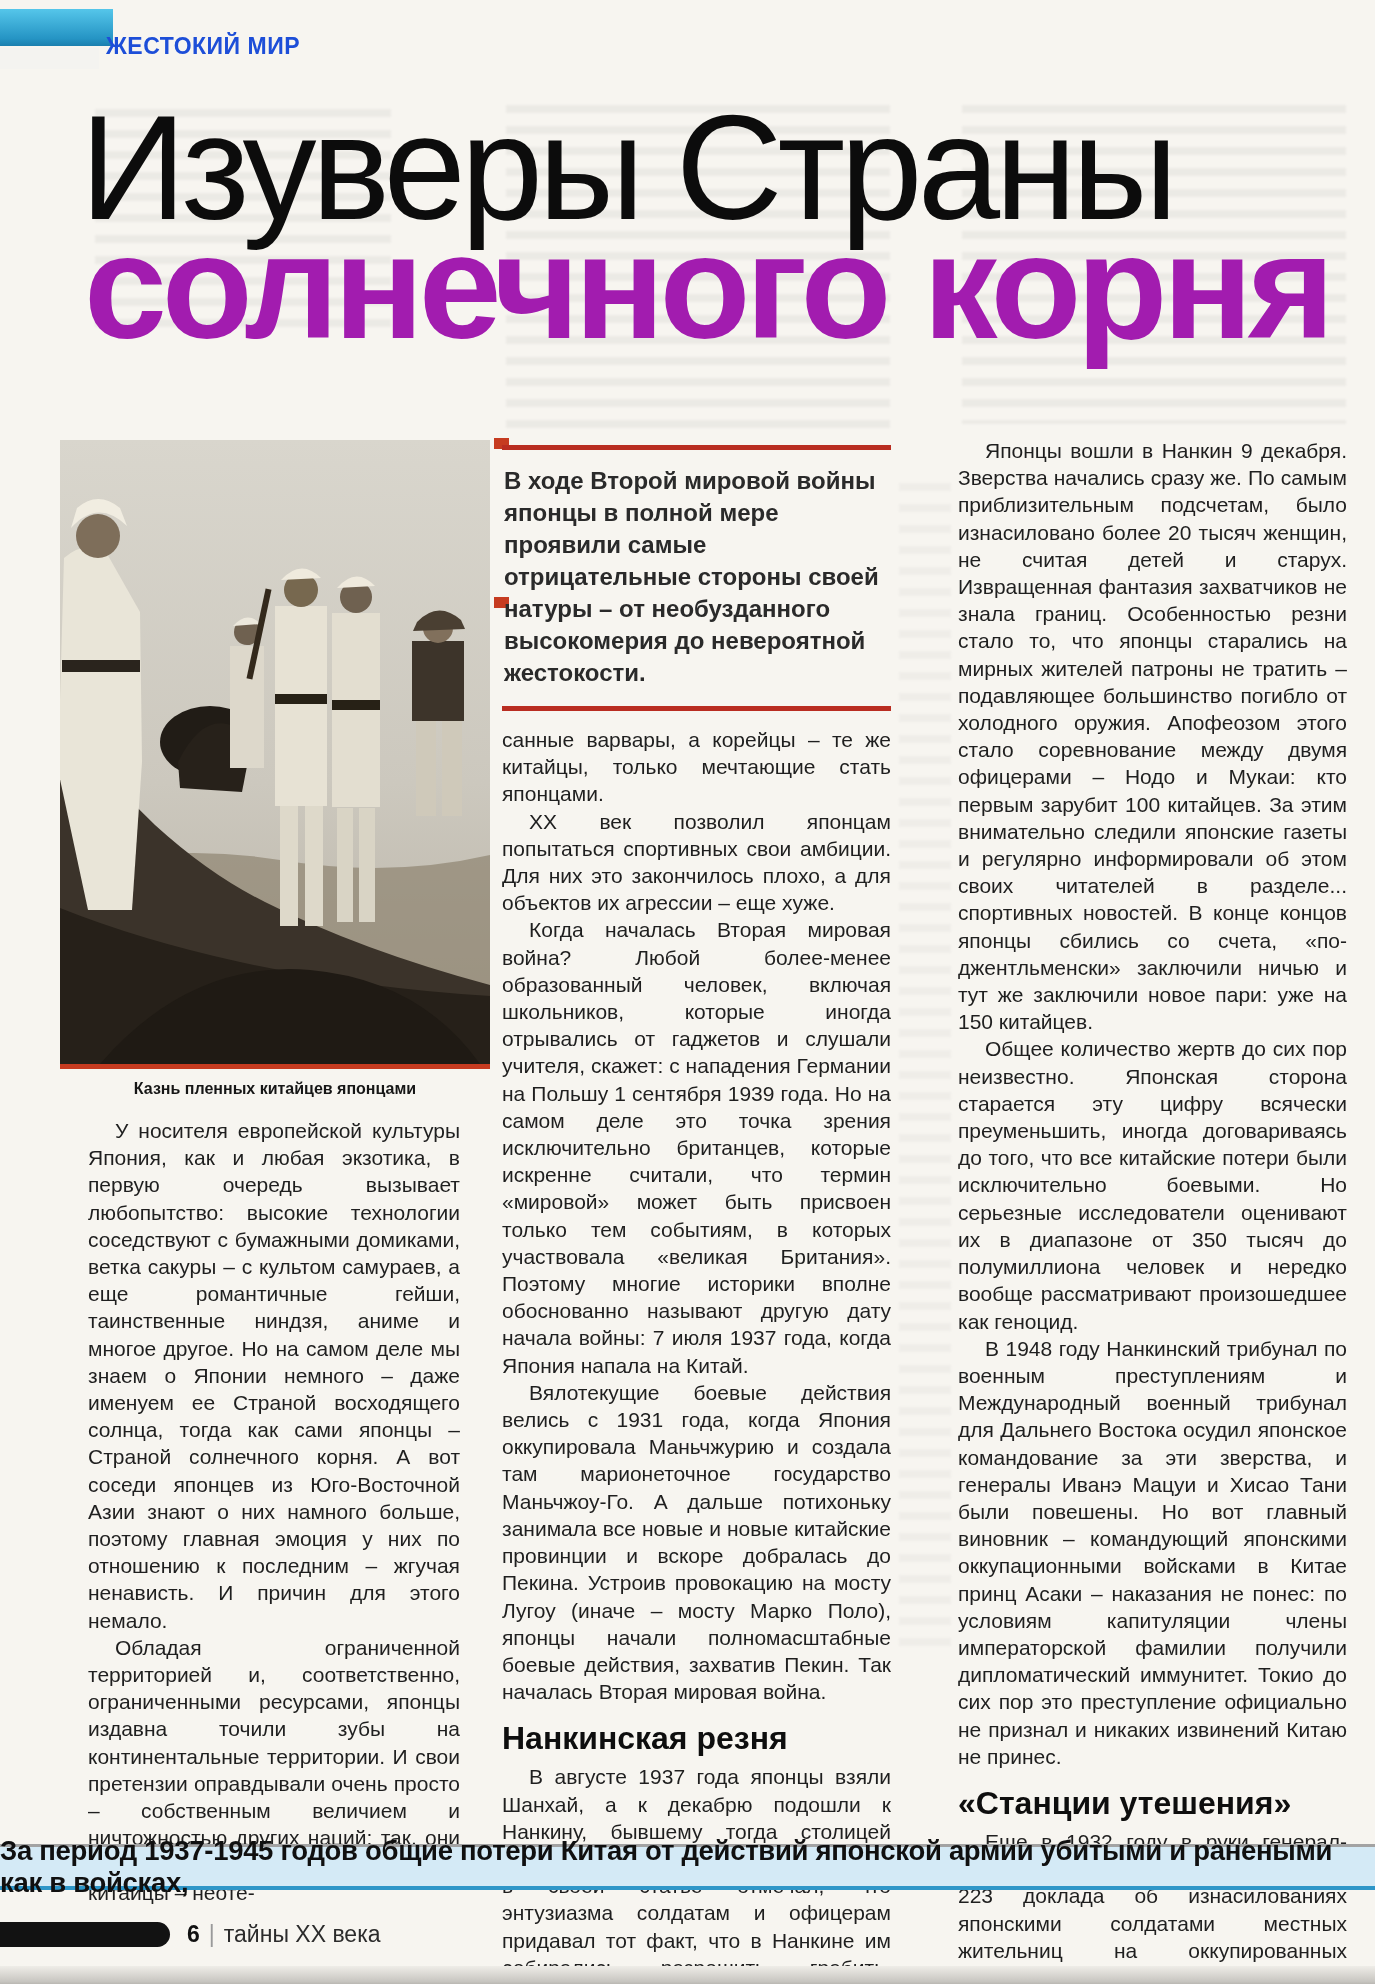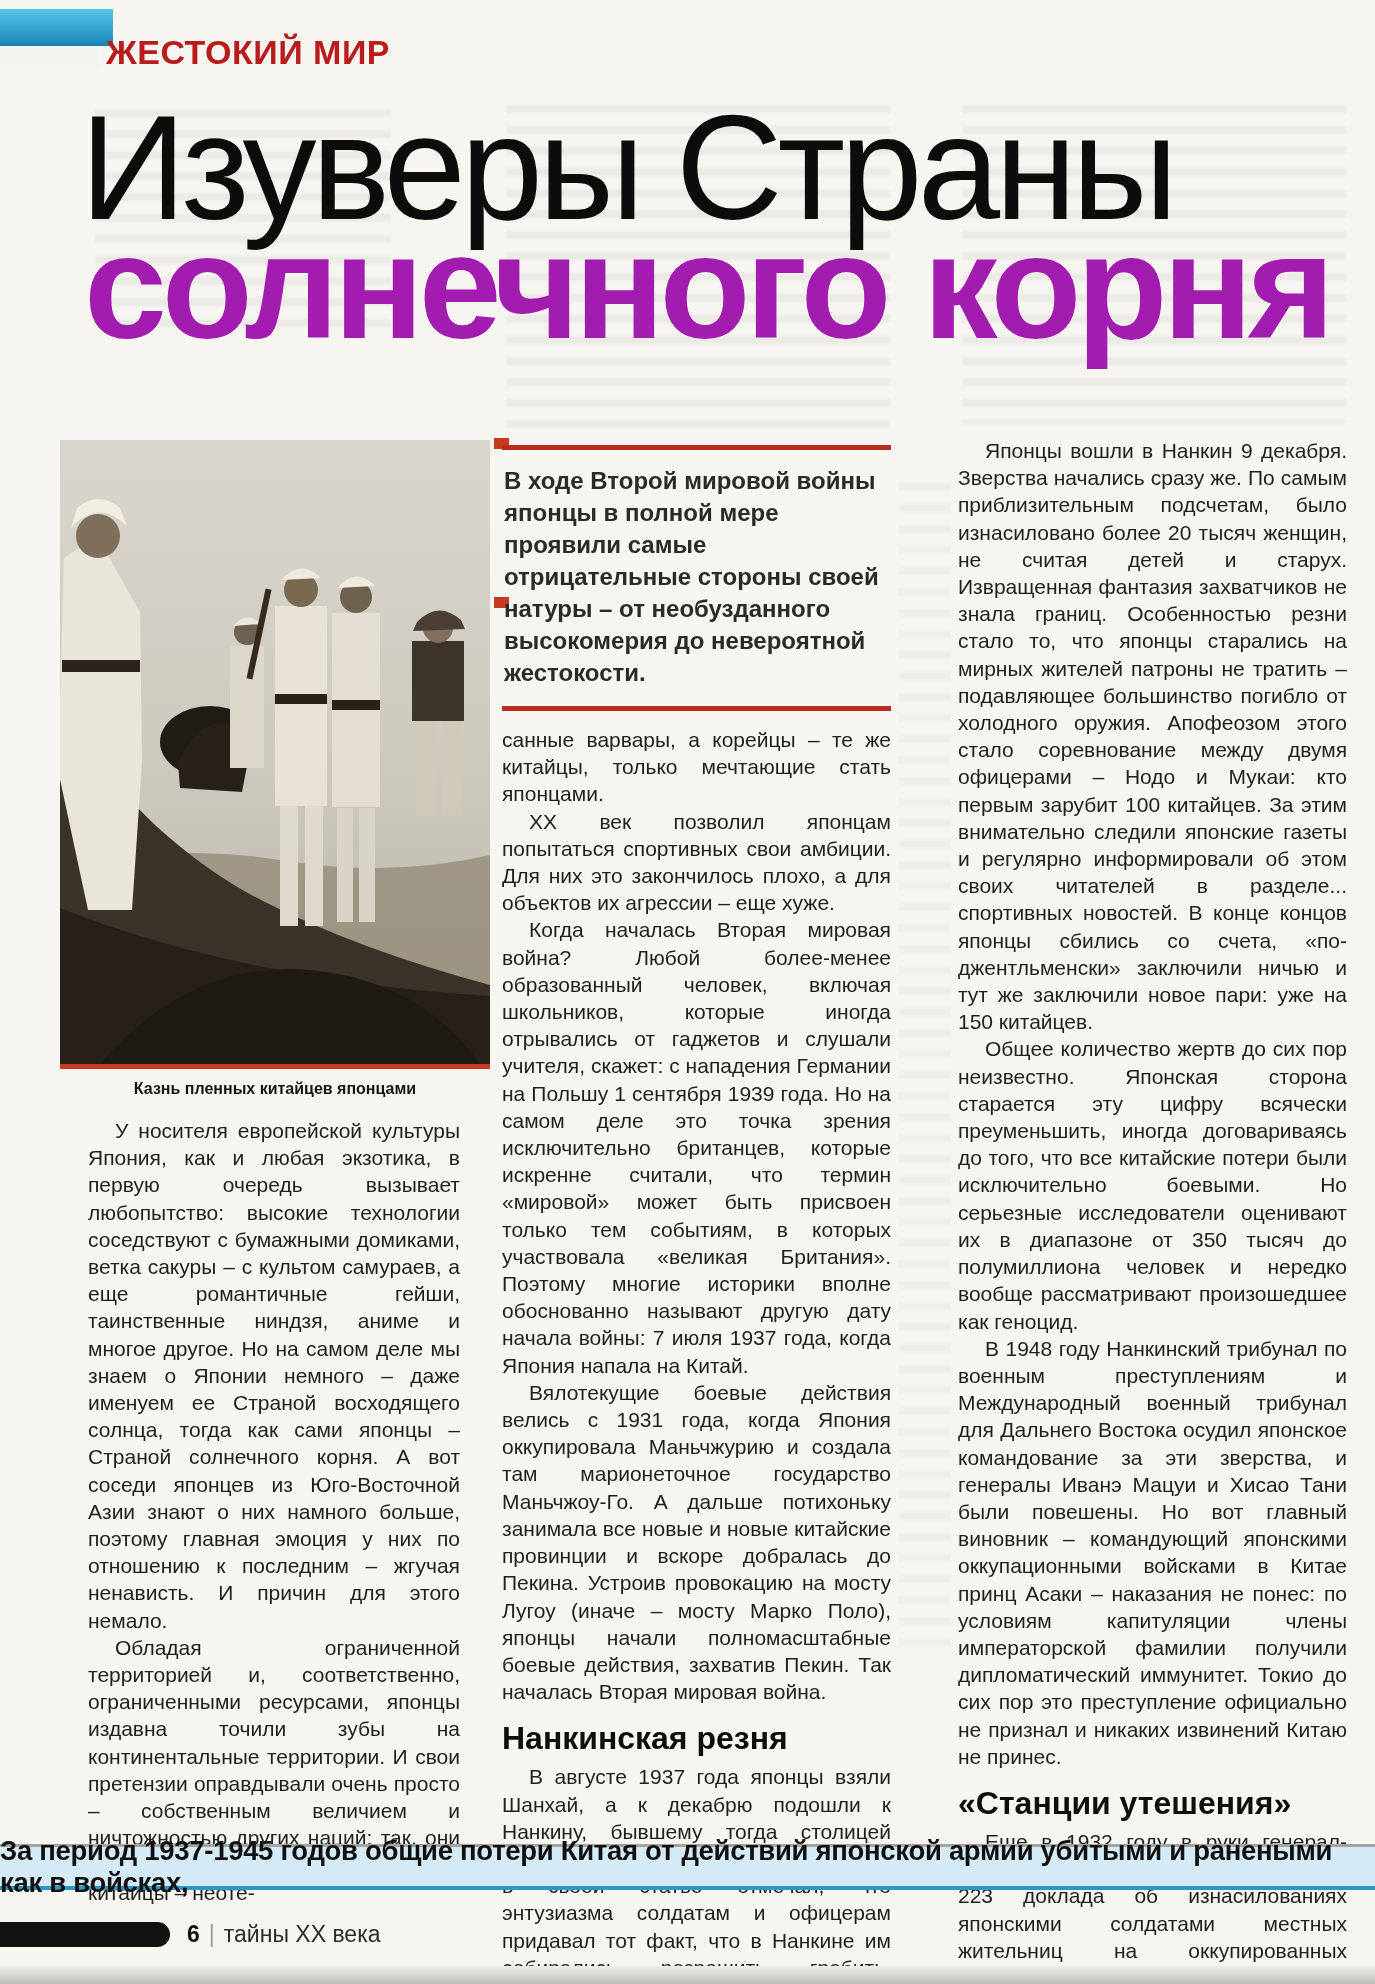--- a/index.html
+++ b/index.html
@@ -23,21 +23,21 @@
   }
   .tab-blue{
     position:absolute;left:0;top:9px;width:113px;height:37px;
     background:linear-gradient(180deg,#55c6ea 0%,#2594c4 80%,#1b7fae 100%);
   }
   .tab-white{
     position:absolute;left:0;top:48px;width:99px;height:21px;background:#f4f3f0;
   }
   .rubric{
     position:absolute;left:106px;top:33px;
-    font-size:34px;font-weight:700;color:#b91c1c;letter-spacing:.5px;
+    font-size:23px;font-weight:700;color:#1d4ed8;letter-spacing:.5px;
   }
   
   .hl1{
     position:absolute;left:80px;top:94px;
     font-size:148px;line-height:1;font-weight:400;letter-spacing:-5px;color:#0c0c0c;white-space:nowrap;
   }
   .hl2{
     position:absolute;left:84px;top:212px;
     font-size:149px;line-height:1;font-weight:700;letter-spacing:-5px;color:#a21caf;white-space:nowrap;
   }

